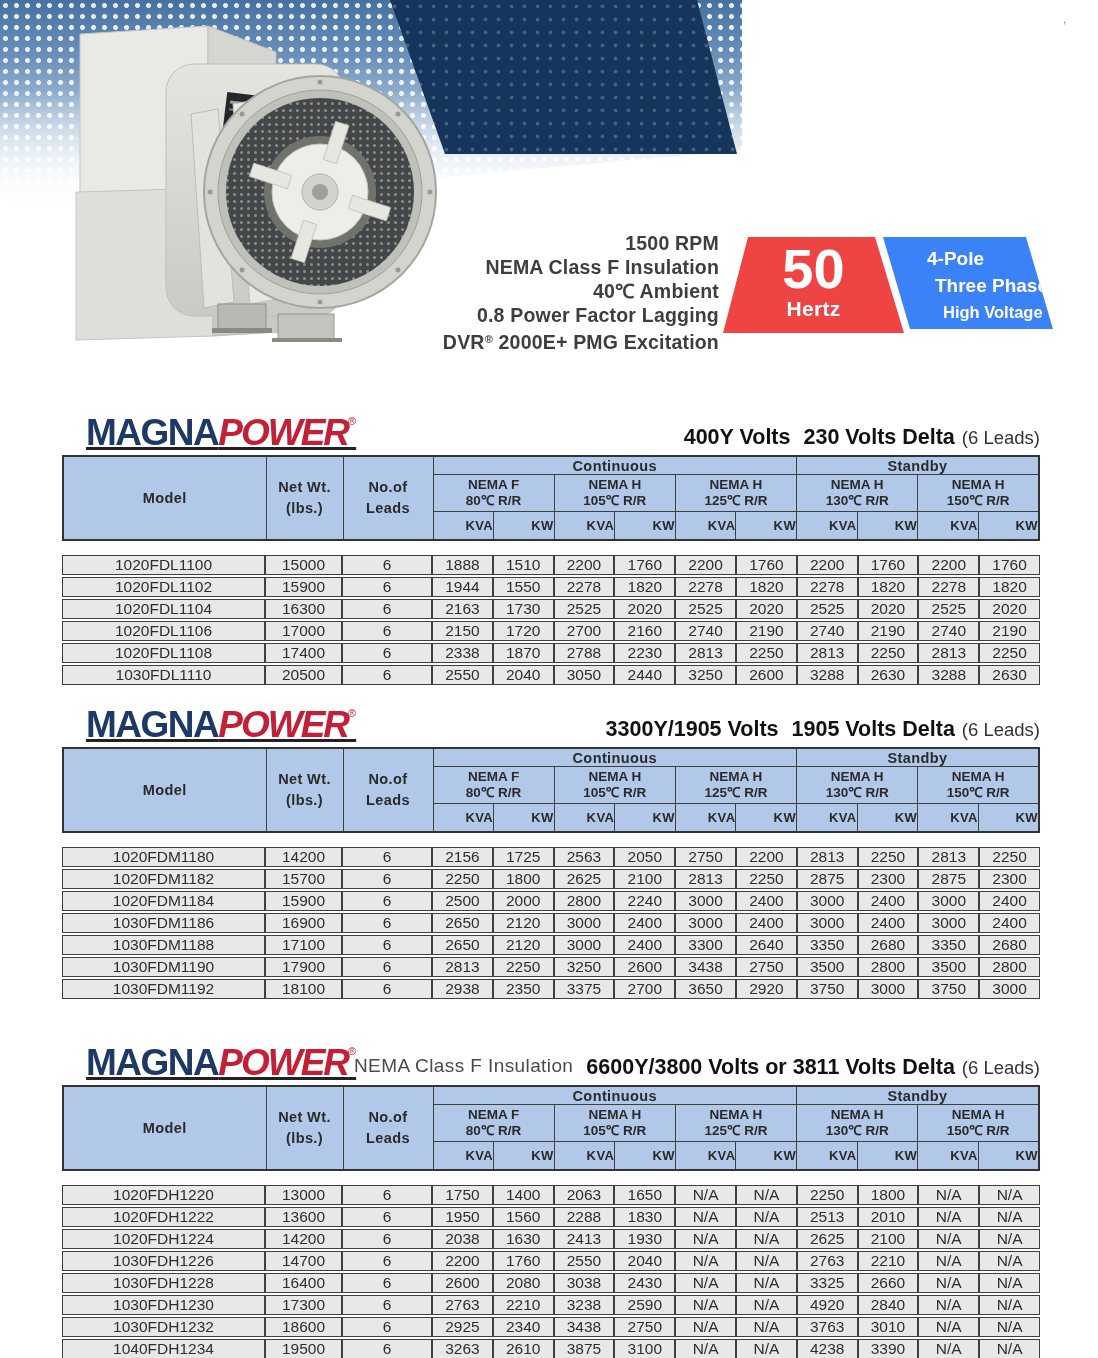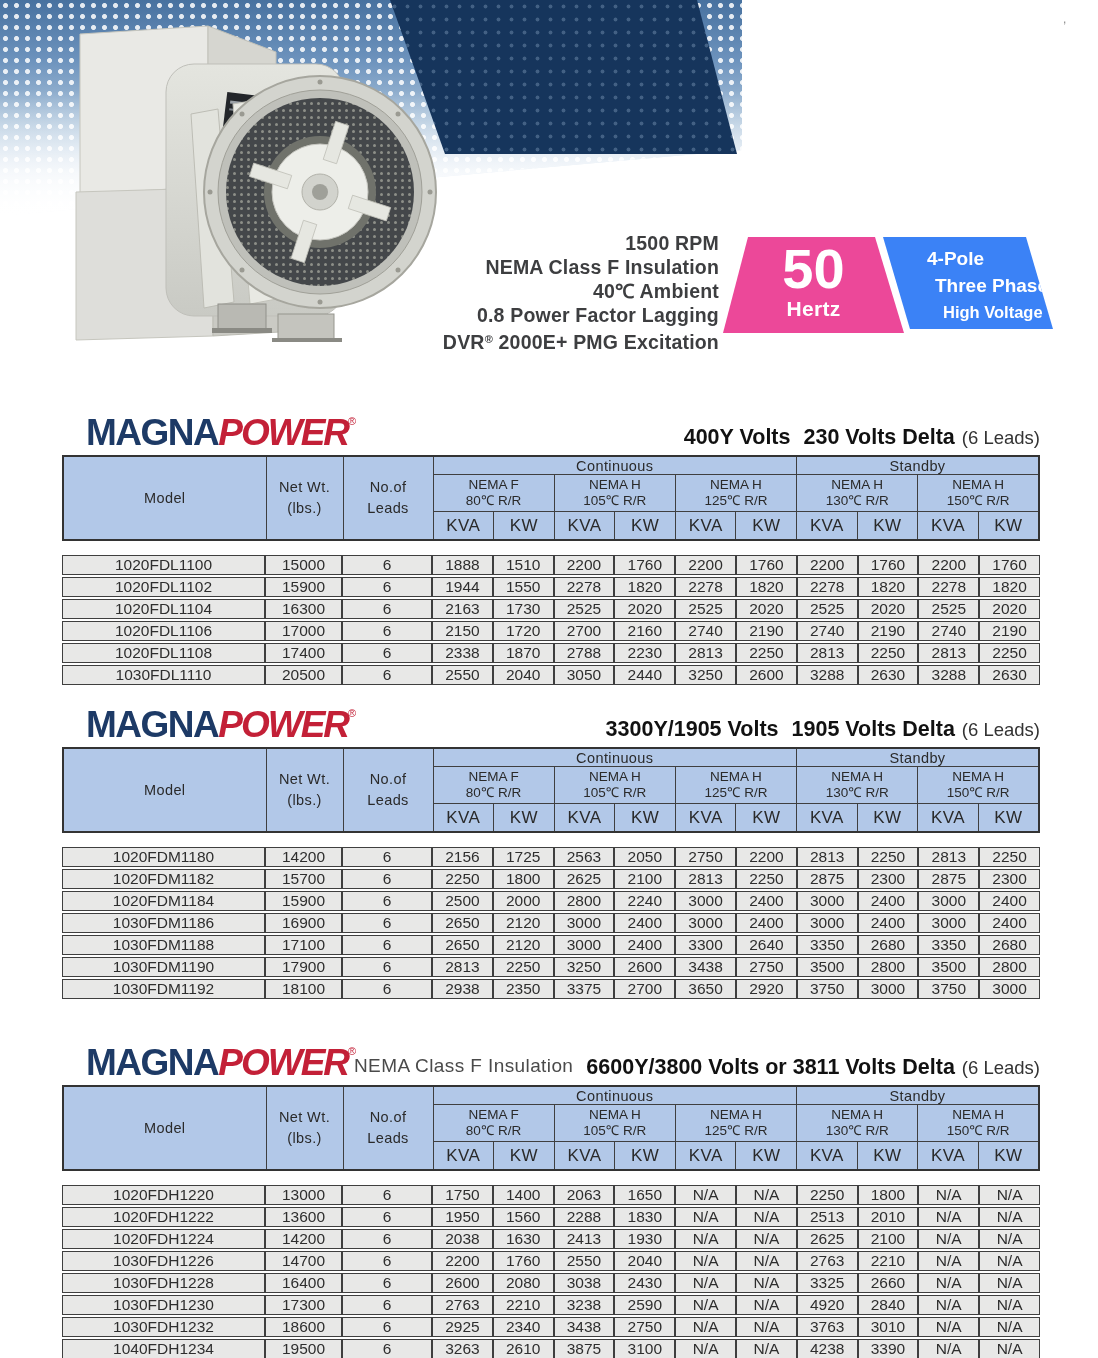--- a/index.html
+++ b/index.html
@@ -18,32 +18,32 @@
     clip-path:polygon(2px 0,309px 0,349px 154px,57px 154px);}
   .navy-band::after{content:"";position:absolute;inset:0;
     background:radial-gradient(circle, rgba(173,198,226,.30) 1.6px, transparent 2.3px) 0 0/13px 13px;}
   .generator{position:absolute;left:28px;top:2px;width:410px;height:340px;}
   .corner-mark{position:absolute;left:1063px;top:12px;font-size:12px;color:#8a8a8a;}
 
   .spec-text{position:absolute;top:231px;right:379px;width:420px;text-align:right;
     font-size:19.5px;line-height:24px;font-weight:600;color:#3d3e40;letter-spacing:.2px;}
   .spec-text sup{font-size:11px;vertical-align:6px;}
 
-  .hz-badge{position:absolute;left:723px;top:237px;width:181px;height:96px;background:#ec4899;
+  .hz-badge{position:absolute;left:723px;top:237px;width:181px;height:96px;background:#ef4444;
     clip-path:polygon(25px 0,152px 0,181px 96px,0 96px);color:#fff;text-align:center;}
   .hz-value{font-size:56px;font-weight:bold;line-height:54px;margin-top:5px;letter-spacing:0;}
   .hz-unit{font-size:21px;font-weight:bold;margin-top:1px;letter-spacing:.3px;}
   .pole-badge{position:absolute;left:883px;top:237px;width:172px;height:92px;background:#3b82f6;
     clip-path:polygon(0 0,143px 0,170px 92px,27px 92px);color:#fff;padding:0;box-sizing:border-box;}
   .pole-badge .l1{margin:11px 0 0 44px;font-size:19px;font-weight:bold;}
   .pole-badge .l2{margin:5px 0 0 52px;font-size:19px;font-weight:bold;}
   .pole-badge .l3{margin:6px 0 0 60px;font-size:16.5px;font-weight:bold;}
 
   
-  .logo{white-space:nowrap;font-size:37px;font-weight:700;letter-spacing:-1.5px;line-height:38px;}
+  .logo{white-space:nowrap;font-size:37px;font-weight:700;letter-spacing:-1.5px;line-height:38px;text-decoration:underline;}
   .logo .m{color:#1d3a66;}
   .logo .p{color:#c32037;font-style:italic;font-weight:800;letter-spacing:-2px;}
   .logo .r{font-size:11px;color:#c32037;vertical-align:20px;letter-spacing:0;font-style:normal;font-weight:400;}
 
   
   .block{position:absolute;left:62px;width:978px;}
   .block-1{top:412px;} .block-2{top:696px;} .block-3{top:1032px;}
   .block-head{position:relative;}
   .block-1 .block-head{height:43px;} .block-2 .block-head{height:51px;} .block-3 .block-head{height:53px;}
   .block-head .logo{position:absolute;left:24px;bottom:3px;}
@@ -52,26 +52,26 @@
   .title-part2{margin-left:13px;}
   .title-part2:empty{display:none;margin:0;}
   .title-leads{font-size:18.5px;color:#333;margin-left:7px;font-weight:400;}
   .insulation-note{position:absolute;left:292px;bottom:8px;font-size:19px;color:#4a4a4a;letter-spacing:.4px;}
 
   table{table-layout:fixed;width:978px;}
   col.c-model{width:203px;} col.c-netwt{width:77px;} col.c-leads{width:90px;}
 
   .spec-hdr{border-collapse:collapse;}
   .spec-hdr td{background:#b2c8e8;border:1px solid #3f3f3f;text-align:center;vertical-align:middle;
-    color:#2a2a2a;padding:0;}
+    color:#2a2a2a;padding:0;font-weight:bold;}
   .spec-hdr{border:2px solid #333;}
   .spec-hdr .r1 td{height:17px;font-size:14.5px;letter-spacing:.4px;}
   .spec-hdr .r2 td{height:36px;}
   .spec-hdr .r2 .g1,.spec-hdr .r2 .g2{font-size:13.5px;line-height:16px;}
-  .spec-hdr .r3 td{height:27px;font-size:17px;letter-spacing:.4px;}
+  .spec-hdr .r3 td{height:27px;font-size:13px;letter-spacing:.4px;text-align:right;}
   .spec-hdr .big{font-size:17.5px;line-height:21px;}
 
   .spec-data{border-collapse:separate;border-spacing:0 2px;margin-top:12px;}
   .spec-data td{background:#e8e8e7;border:1px solid #3f3f3f;text-align:center;vertical-align:middle;
     font-size:15.5px;color:#2e2e2e;padding:0;overflow:hidden;white-space:nowrap;}
   .block-1 .spec-data td{height:17px;}
   .block-2 .spec-data td,.block-3 .spec-data td{height:18px;}
 </style>
 </head>
 <body>

